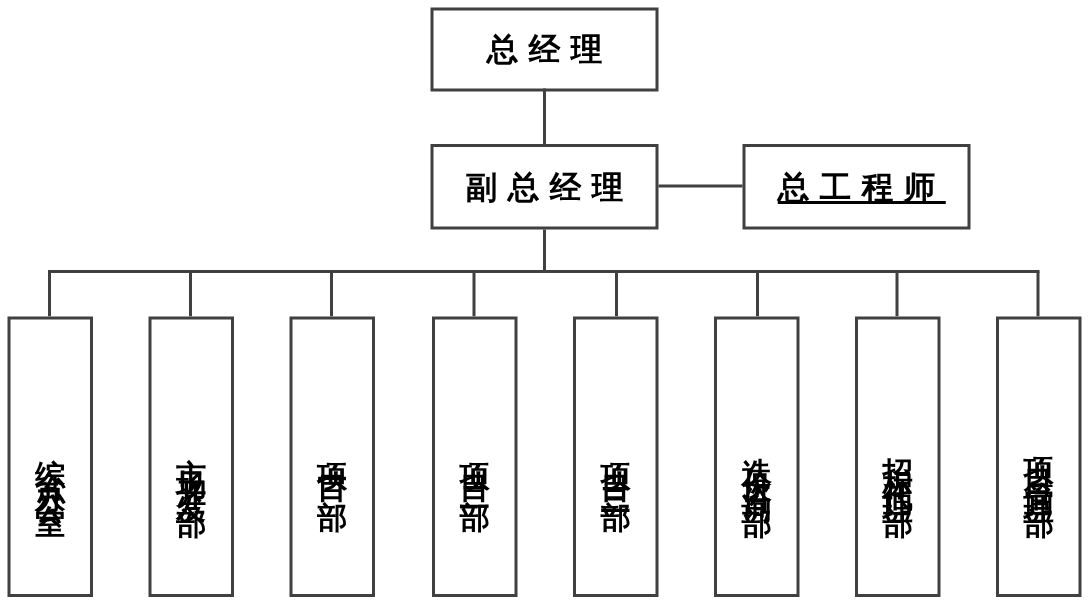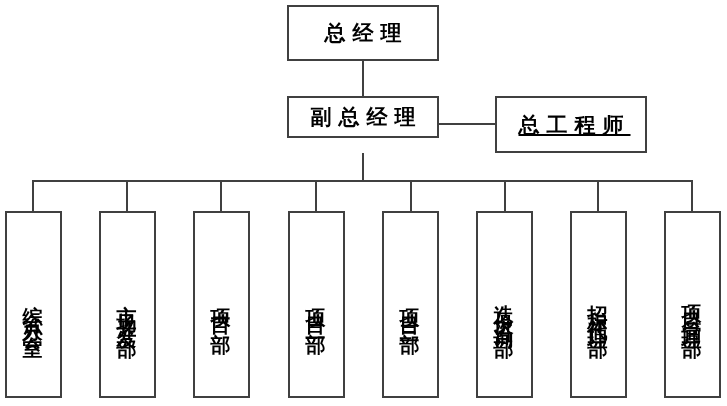--- a/index.html
+++ b/index.html
@@ -51,21 +51,21 @@
   }
   .line {
     position: absolute;
     background: #404040;
   }
   .line.v { width: 2px; }
   .line.h { height: 2px; }
 
   
   #node-top     { left: 287px; top: 5px;  }
-  #node-deputy  { left: 287px; top: 96px; height: 42px; }
+  #node-deputy  { left: 287px; top: 96px; height: 57px; }
   #node-chief   { left: 495px; top: 96px; height: 57px; text-decoration: underline; }
 
   #dept-0 { left: 5px;   }
   #dept-1 { left: 99px;  }
   #dept-2 { left: 193px; }
   #dept-3 { left: 288px; }
   #dept-4 { left: 382px; }
   #dept-5 { left: 476px; }
   #dept-6 { left: 570px; }
   #dept-7 { left: 664px; }

